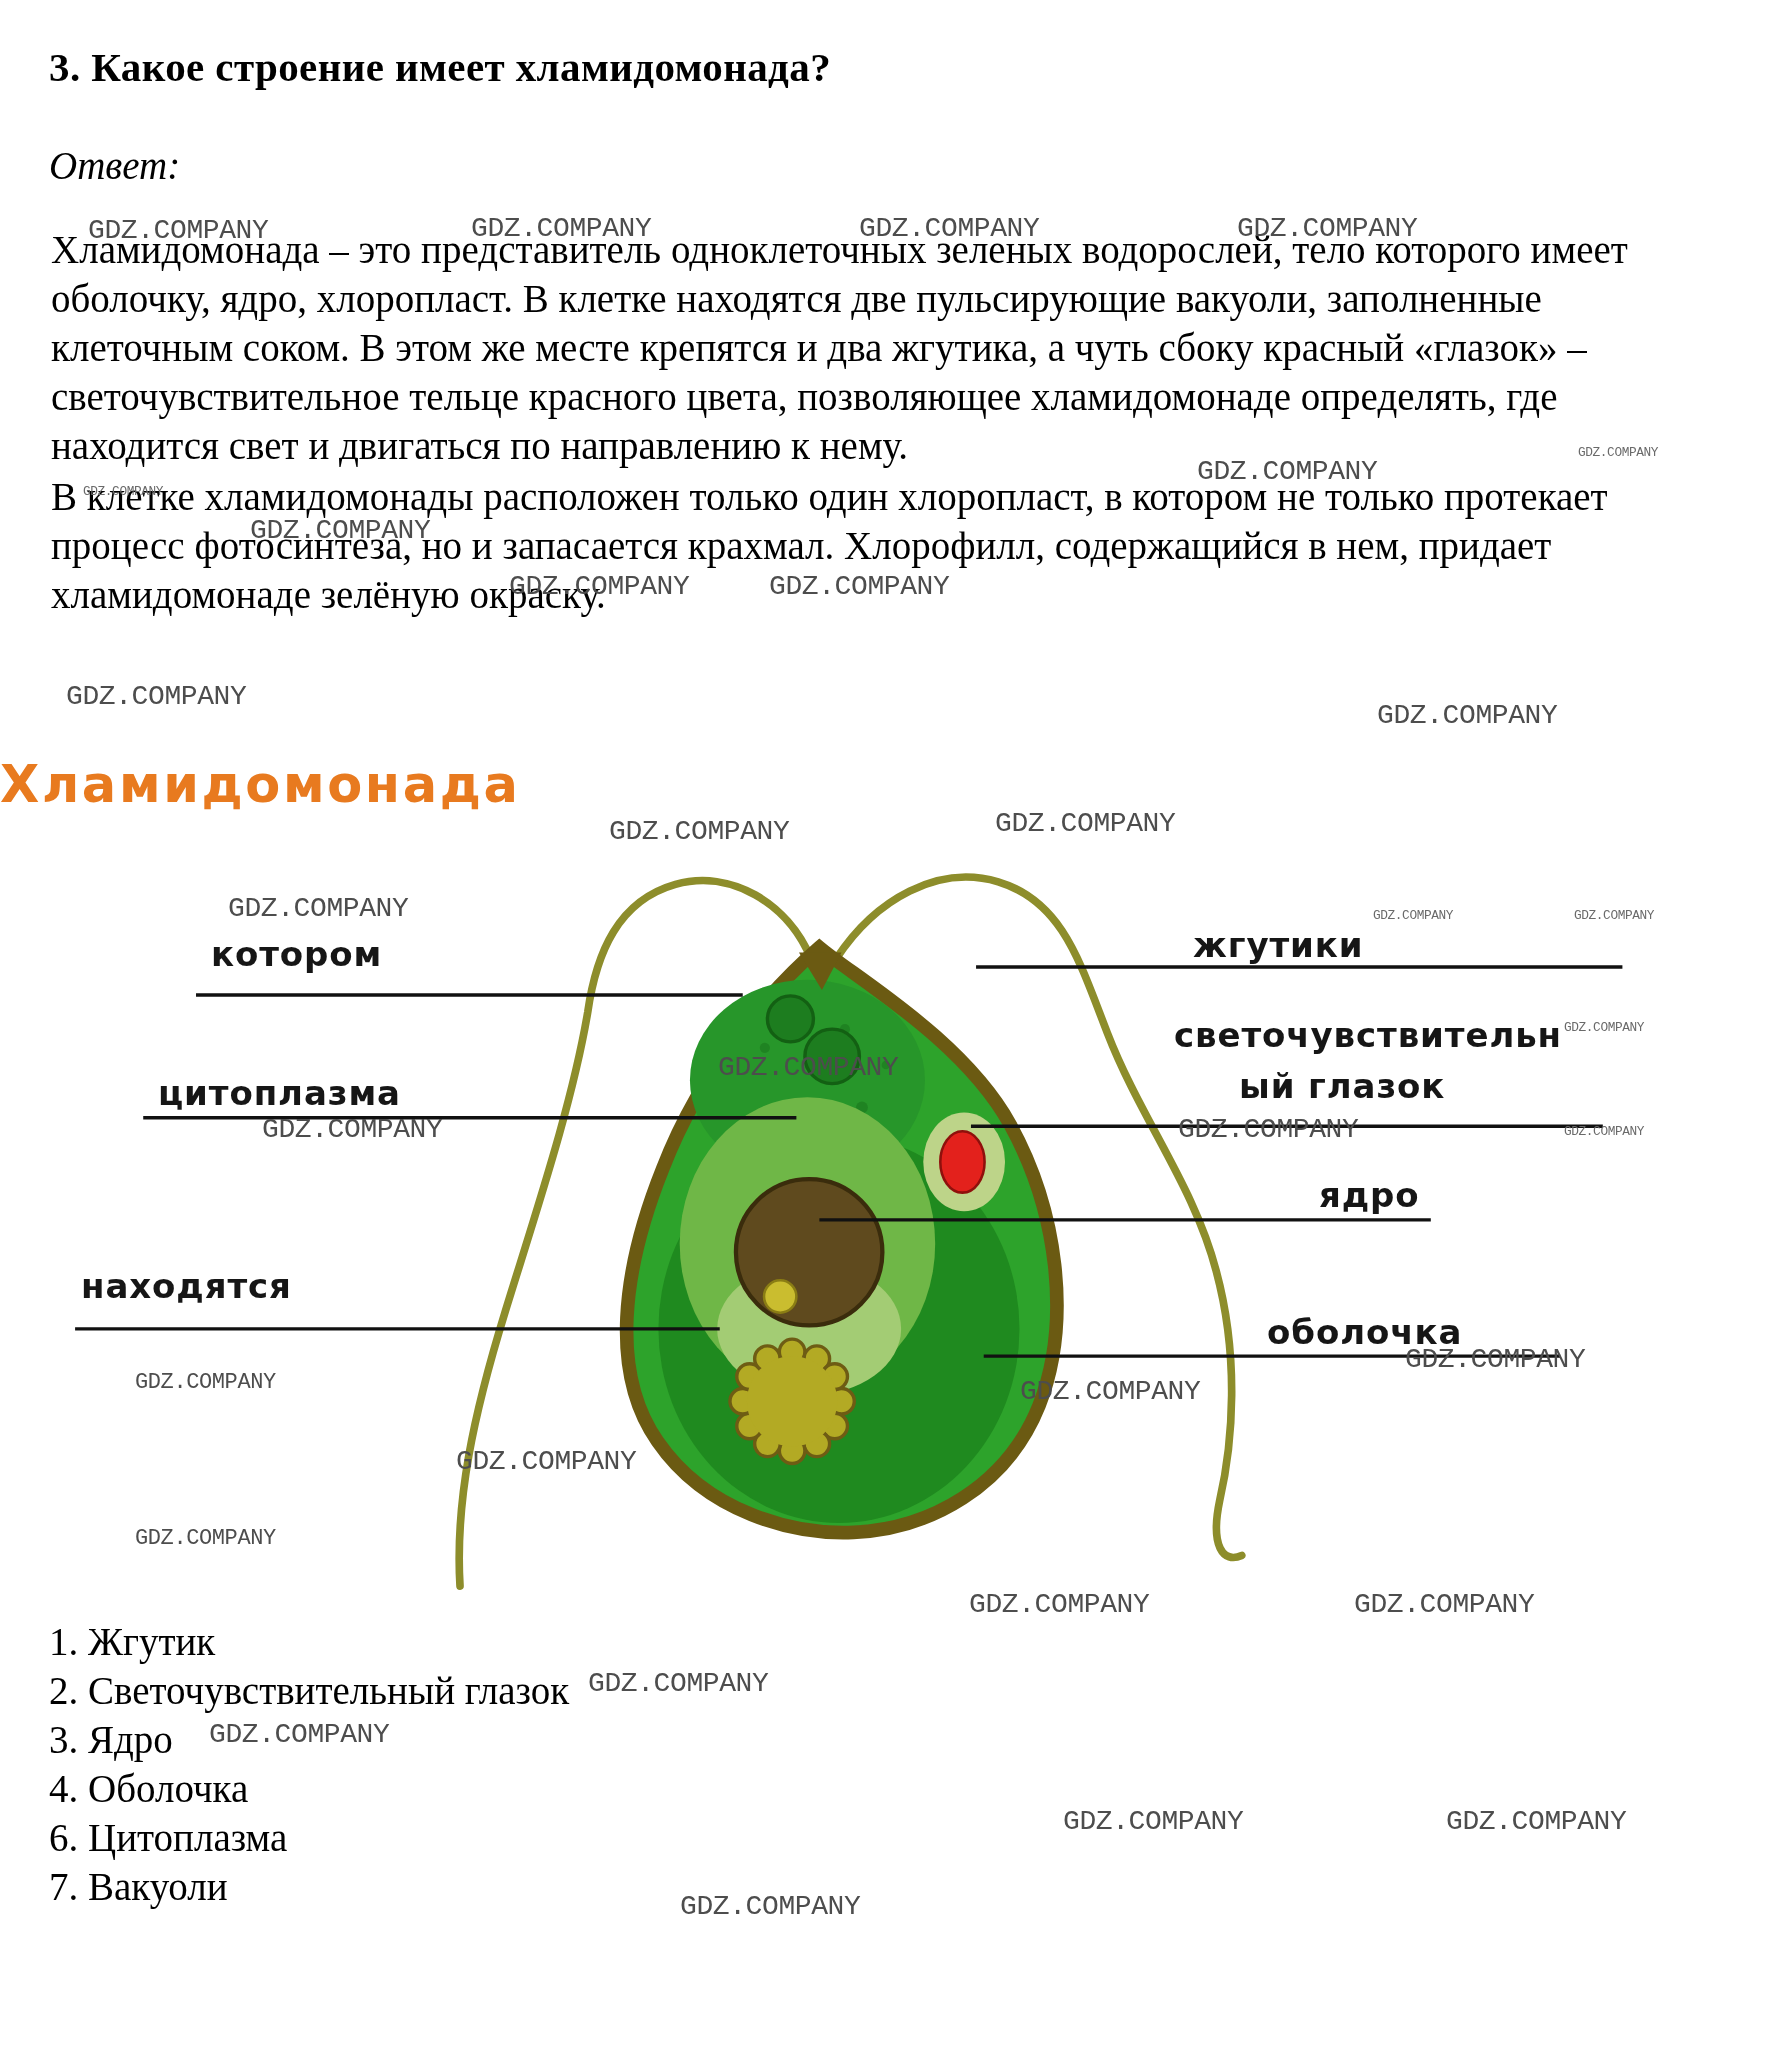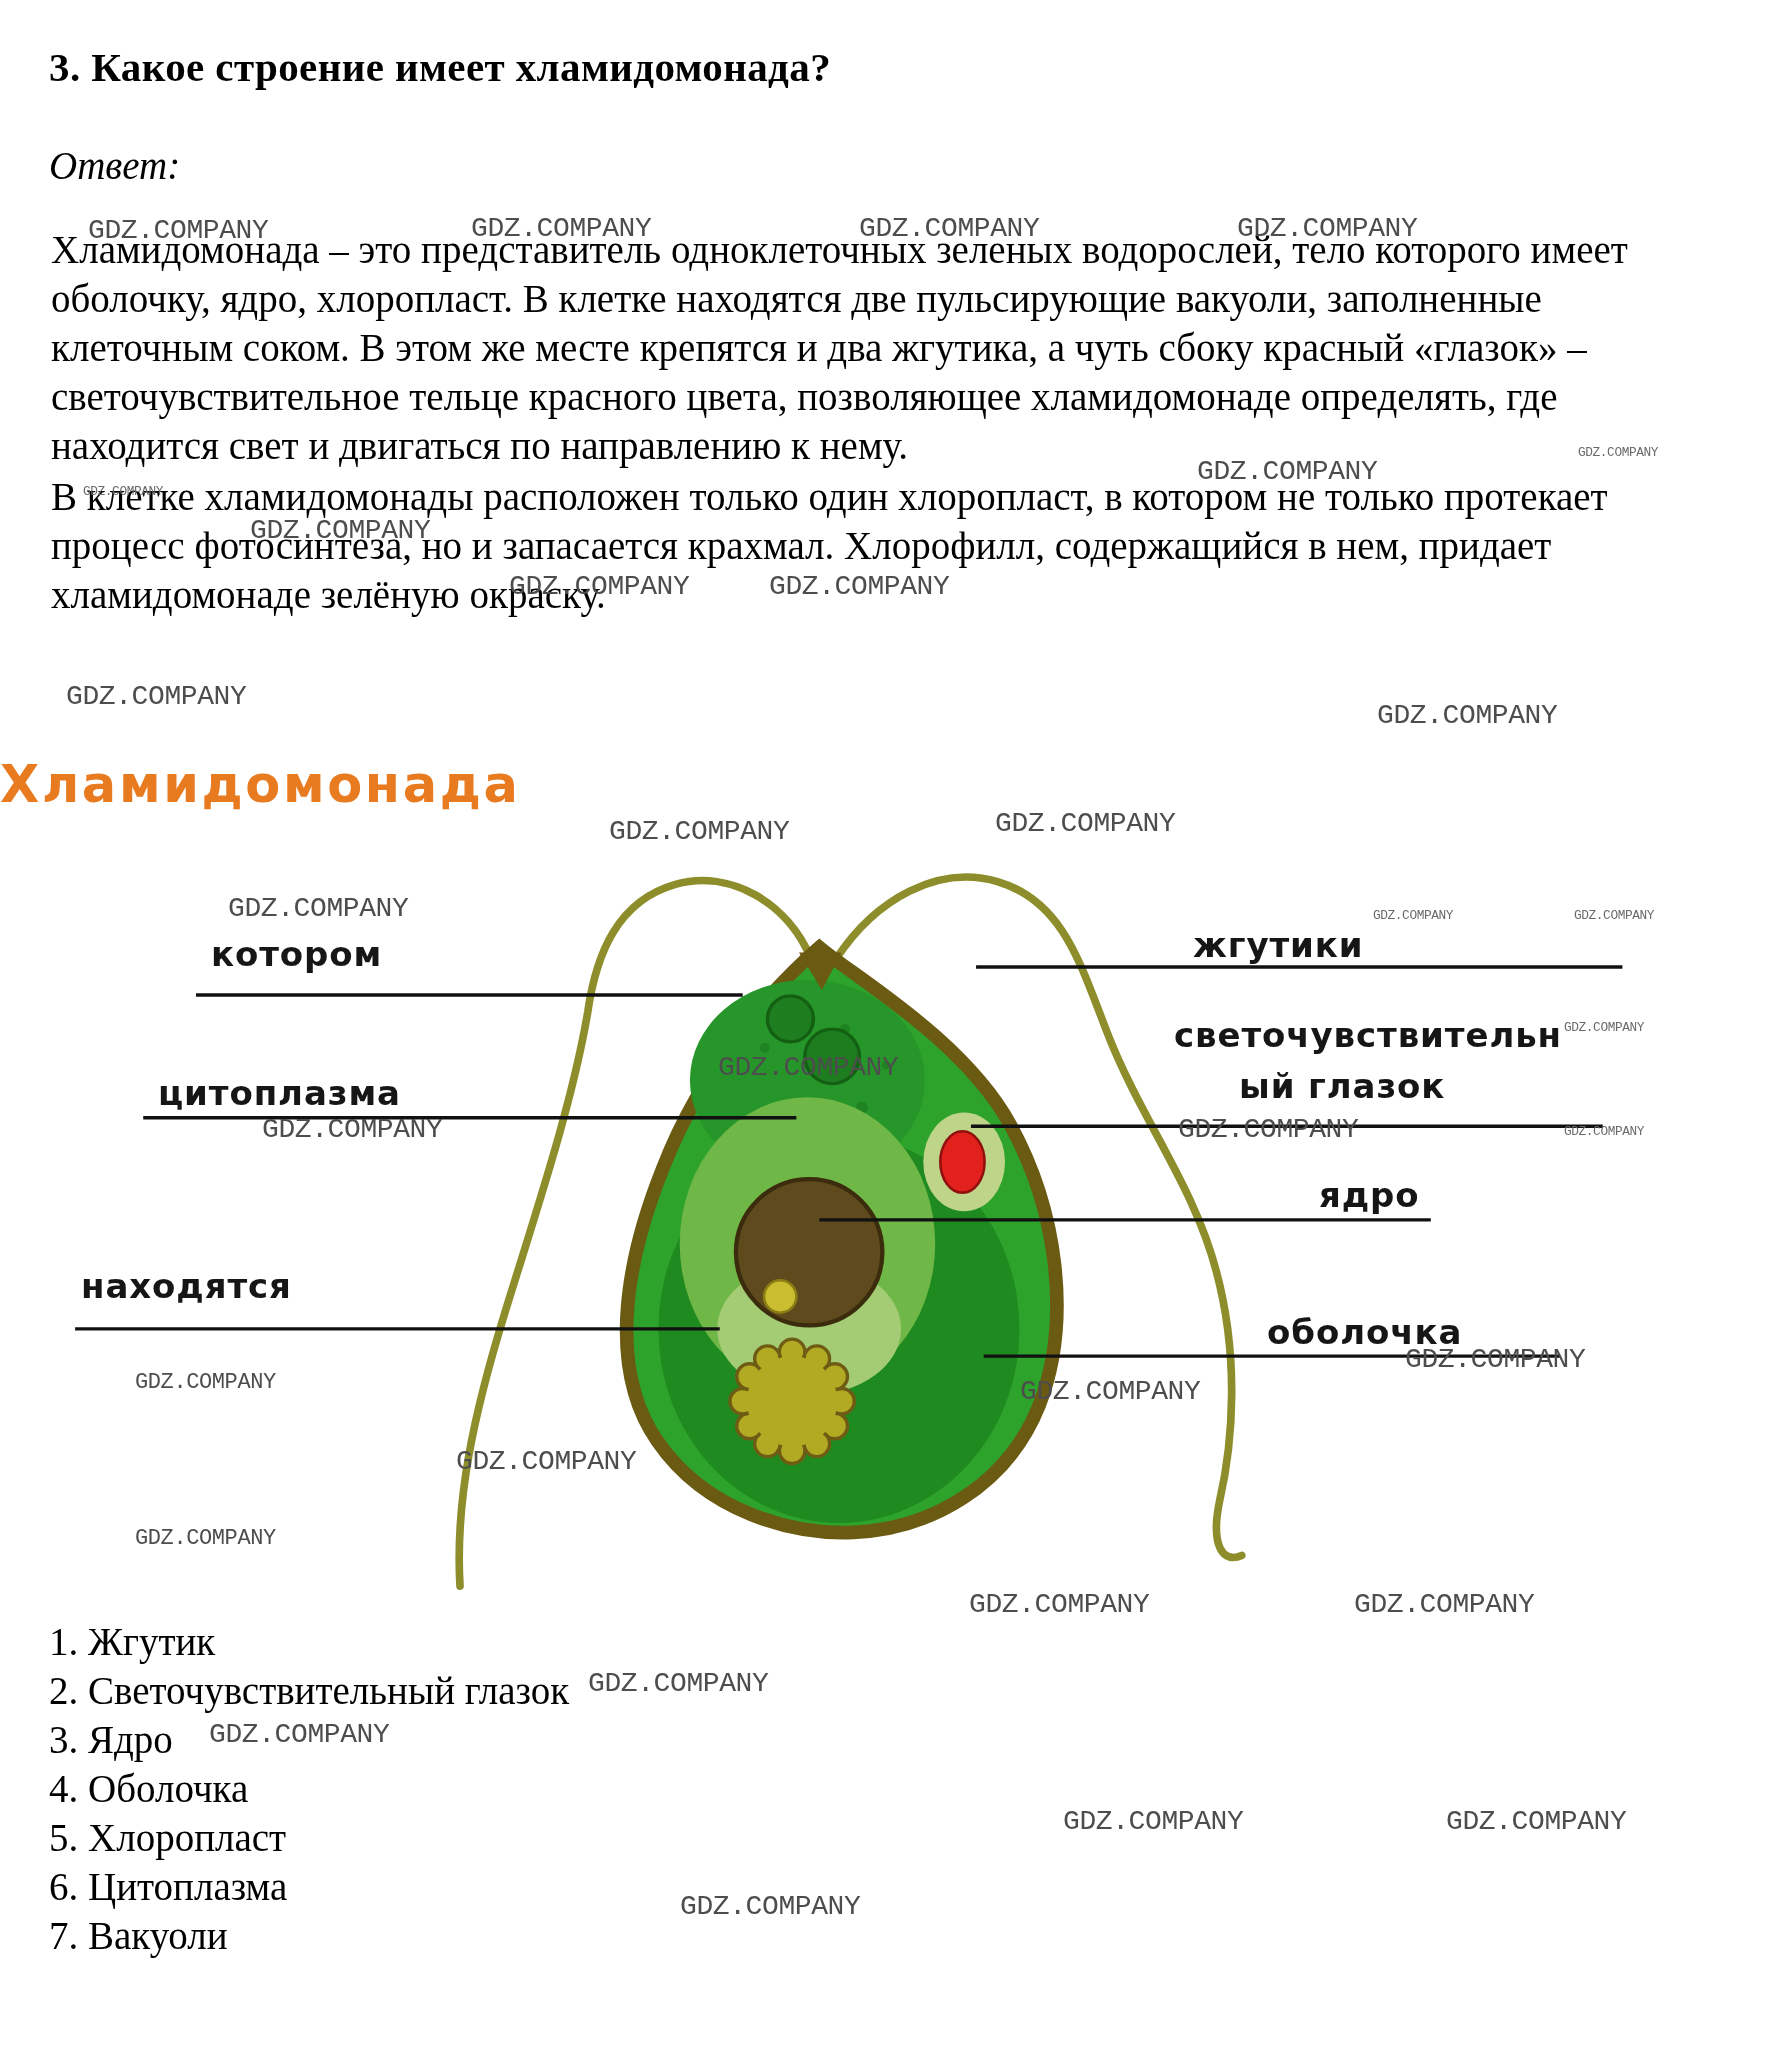--- a/index.html
+++ b/index.html
@@ -131,21 +131,20 @@
   <div class="diagram-label" style="left:158px; top:1073px">цитоплазма</div>
   <div class="diagram-label" style="left:1319px; top:1175px">ядро</div>
   <div class="diagram-label" style="left:81px; top:1266px">находятся</div>
   <div class="diagram-label" style="left:1267px; top:1312px">оболочка</div>
 
   <div class="structure-list">
     <span class="li">1. Жгутик</span>
     <span class="li">2. Светочувствительный глазок</span>
     <span class="li">3. Ядро</span>
     <span class="li">4. Оболочка</span>
-    <span class="li">5. Хлоропласт</span>
     <span class="li">6. Цитоплазма</span>
     <span class="li">7. Вакуоли</span>
   </div>
 
   <span class="wm" style="left:88px; top:215px">GDZ.COMPANY</span>
   <span class="wm" style="left:471px; top:213px">GDZ.COMPANY</span>
   <span class="wm" style="left:859px; top:213px">GDZ.COMPANY</span>
   <span class="wm" style="left:1237px; top:213px">GDZ.COMPANY</span>
   <span class="wm" style="left:1197px; top:456px">GDZ.COMPANY</span>
   <span class="wm wm-xs" style="left:1578px; top:445px">GDZ.COMPANY</span>

